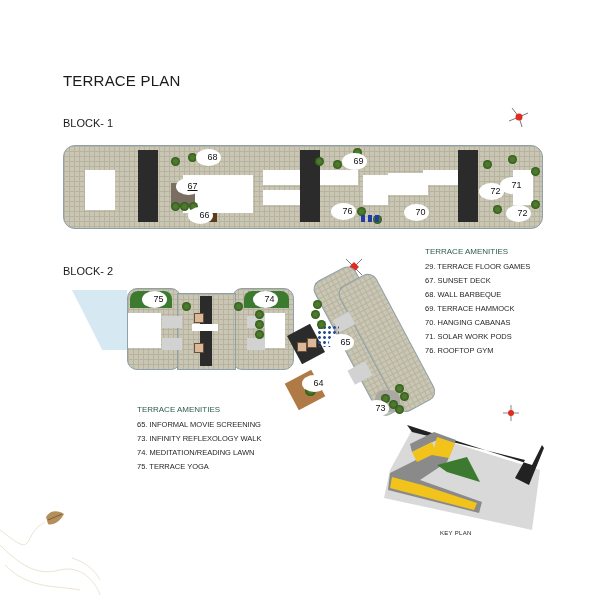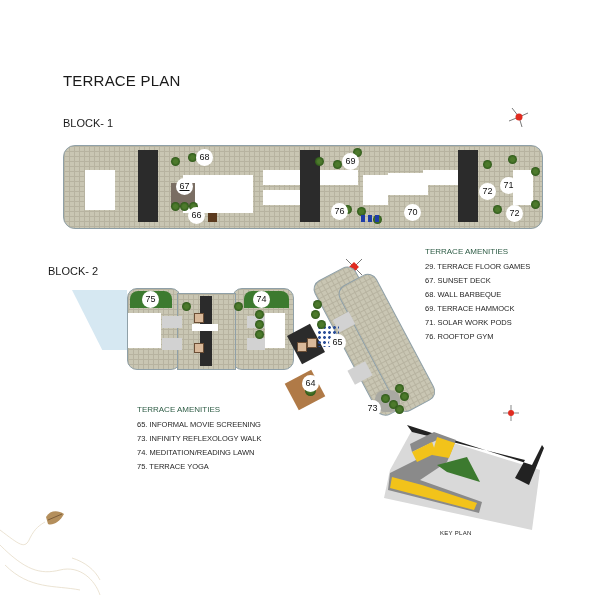--- a/index.html
+++ b/index.html
@@ -10,21 +10,21 @@
   .legend-head { font-size:8px; color:#2f5d46; margin-bottom:4px; }
   .legend-item { font-size:7.5px; color:#1f1f1f; line-height:14px; white-space:nowrap; }
   .tile { background-color:#c9c6b3;
     background-image: linear-gradient(#b7b3a0 1px, transparent 1px), linear-gradient(90deg, #b7b3a0 1px, transparent 1px);
     background-size:5px 5px; border:1px solid #8fa0a8; }
   .core { background:#2b2b2b; }
   .void { background:#ffffff; }
   .grey { background:#d2d2d2; }
   .green { background:#3c7a2f; }
   .unit { background:#d9b99a; border:1px solid #6b4e35; }
-  .badge { position:absolute; width:17px; height:17px; border-radius:50%; background:#fff; color:#111; font-size:9px; line-height:17px; text-align:center; }
+  .badge { position:absolute; width:17px; height:17px; border-radius:50%; background:#fff; color:#111; font-size:9px; line-height:17px; text-align:center;padding-left:8px; }
   .tree { position:absolute; width:9px; height:9px; border-radius:50%; background:radial-gradient(circle,#4d7a2c 30%,#2f5a1a 70%); }
   .key-label { font-size:6px; letter-spacing:0.3px; }
 </style>
 </head>
 <body>
 
 <div class="abs title">TERRACE PLAN</div>
 
 <div class="abs block-label" style="left:63px; top:117px;">BLOCK- 1</div>
 
@@ -90,25 +90,26 @@
   <div class="badge" style="left:416px; top:38px;">72</div>
   <div class="badge" style="left:443px; top:60px;">72</div>
 </div>
 
 <div class="abs" style="left:425px; top:247px;">
   <div class="legend-head">TERRACE AMENITIES</div>
   <div class="legend-item">29. TERRACE FLOOR GAMES</div>
   <div class="legend-item">67. SUNSET DECK</div>
   <div class="legend-item">68. WALL BARBEQUE</div>
   <div class="legend-item">69. TERRACE HAMMOCK</div>
+  <div class="legend-item">70. HANGING CABANAS</div>
   <div class="legend-item">71. SOLAR WORK PODS</div>
   <div class="legend-item">76. ROOFTOP GYM</div>
 </div>
 
-<div class="abs block-label" style="left:48px; top:265px;text-align:right;">BLOCK- 2</div>
+<div class="abs block-label" style="left:63px; top:265px;text-align:right;">BLOCK- 2</div>
 
 <div class="abs" style="left:343px; top:256px; width:22px; height:22px;">
   <svg width="22" height="22" viewBox="0 0 22 22">
     <line x1="11" y1="11" x2="3" y2="3" stroke="#555" stroke-width="0.8"></line>
     <line x1="11" y1="11" x2="19" y2="3" stroke="#555" stroke-width="0.8"></line>
     <line x1="11" y1="11" x2="19" y2="19" stroke="#555" stroke-width="0.8"></line>
     <line x1="11" y1="11" x2="3" y2="19" stroke="#555" stroke-width="0.8"></line>
     <rect x="7.5" y="7.5" width="7" height="7" fill="#e02b20" transform="rotate(45 11 11)"></rect>
   </svg>
 </div>

